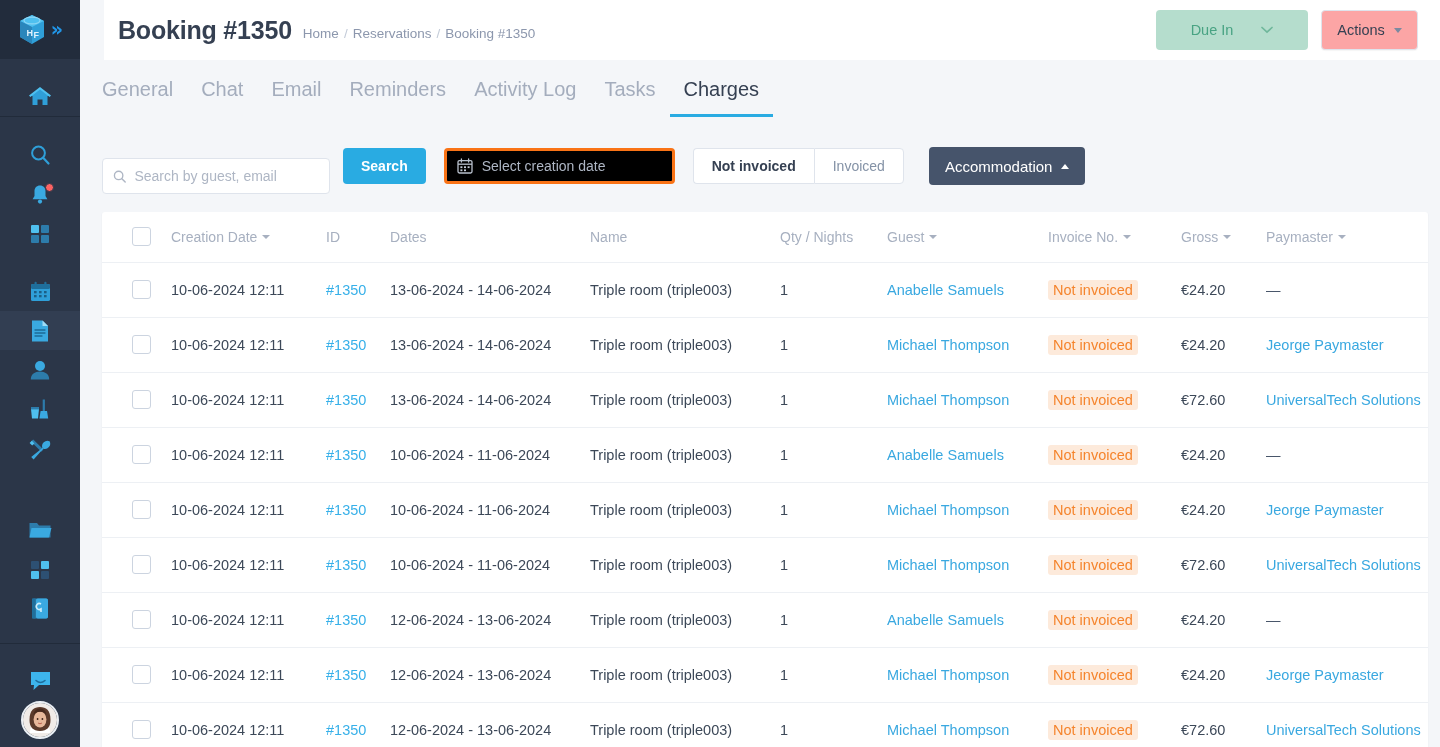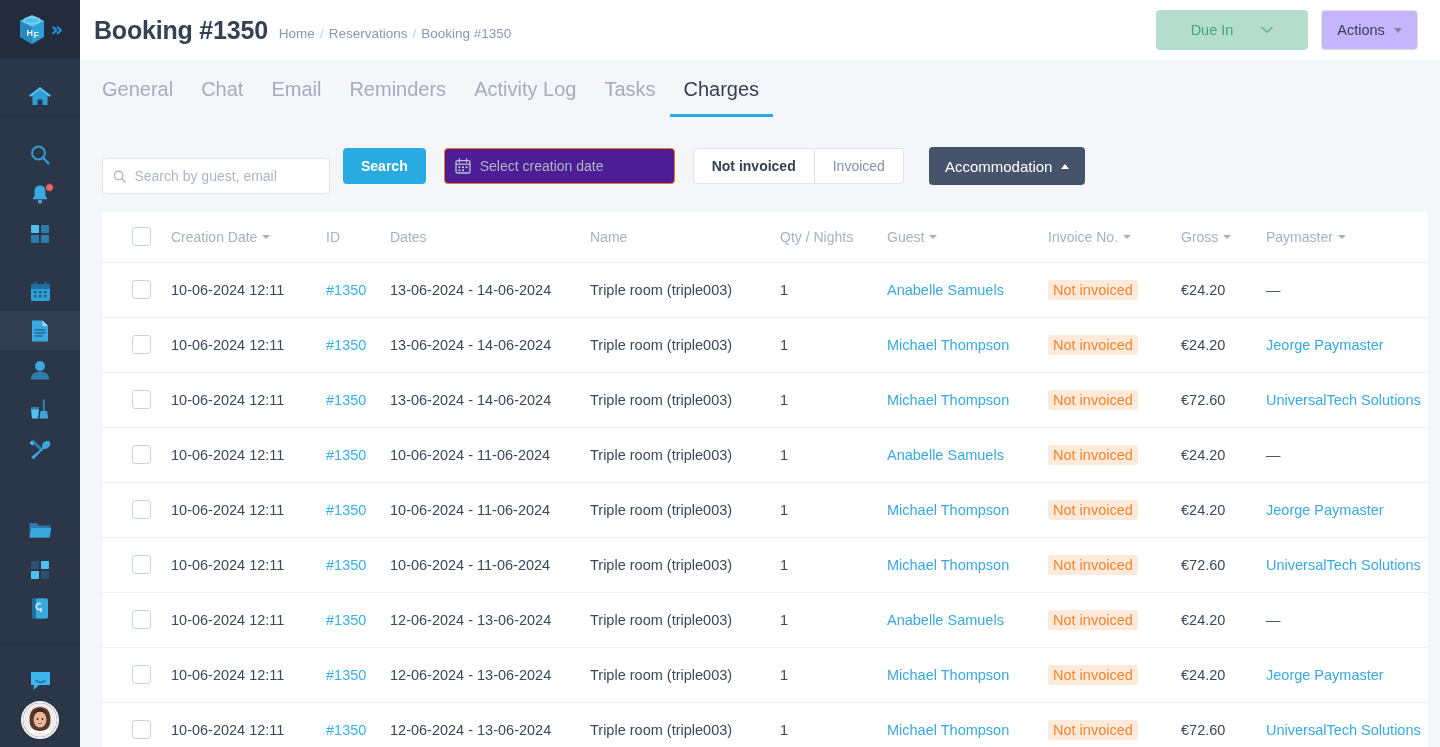--- a/index.html
+++ b/index.html
@@ -46,39 +46,39 @@
     overflow: hidden; border: 2px solid #e9eef3; margin-bottom: 8px;
     cursor: pointer; flex: 0 0 auto;
   }
   .sb-avatar svg { display: block; }
 
   
   .main { flex: 1 1 auto; height: 747px; background: #f4f6f9; display: flex; flex-direction: column; }
 
   .topbar {
     height: 60px; flex: 0 0 60px; background: #ffffff;
-    display: flex; align-items: center; padding: 0 22px 0 14px;
+    display: flex; align-items: center; padding: 0 22px 0 14px; margin-left: 24px;
   }
   .page-title {
     font-size: 25px; font-weight: bold; color: #354052;
     letter-spacing: -0.2px; white-space: nowrap;
   }
   .crumbs { display: flex; align-items: center; margin-left: 11px; margin-top: 6px; font-size: 13.5px; }
   .crumbs a { color: #8c97ad; text-decoration: none; cursor: pointer; }
   .crumbs .sep { color: #c3cbd8; margin: 0 5px; }
   .crumbs .cur { color: #8c97ad; }
   .top-right { margin-left: auto; display: flex; align-items: center; gap: 13px; }
   .btn-duein {
     width: 152px; height: 40px; background: #b5ddcd; border: none; border-radius: 4px;
     color: #48a383; font-size: 14.5px; display: flex; align-items: center;
     justify-content: center; gap: 28px; cursor: pointer;
   }
   .btn-duein .cv { font-size: 11px; color: #6fb79b; }
   .btn-actions {
-    width: 97px; height: 40px; background: #c4b5fd; border: 1px solid #dfe4ec; border-radius: 4px;
+    width: 97px; height: 40px; background: #fca5a5; border: 1px solid #dfe4ec; border-radius: 4px;
     color: #354052; font-size: 14.5px; display: flex; align-items: center;
     justify-content: center; gap: 9px; cursor: pointer;
     box-shadow: 0 1px 1px rgba(0,0,0,.04);
   }
   .caret-d { width:0;height:0;border-left:4.5px solid transparent;border-right:4.5px solid transparent;
              border-top:5px solid #7b8aa0; display:inline-block; }
 
   
   .tabs-wrap { background: #f4f6f9; padding: 0 22px 0 22px; }
   .tabs { display: flex; align-items: flex-end; gap: 0; height: 57px; }
@@ -103,21 +103,21 @@
     border: none; outline: none; font-size: 14px; color: #354052; width: 100%;
     font-family: "Liberation Sans", sans-serif; background: transparent;
   }
   .search-box input::placeholder { color: #aeb6c4; }
   .btn-search {
     height: 36px; padding: 0 18px; background: #29abe2; color: #fff; border: none;
     border-radius: 4px; font-size: 14px; font-weight: bold; margin-left: 13px; cursor: pointer;
     font-family: "Liberation Sans", sans-serif;
   }
   .date-box {
-    width: 231px; height: 36px; background: #4c1d95; border: 1px solid #f97316; border-radius: 4px;
+    width: 231px; height: 36px; background: #000000; border: 3px solid #f97316; border-radius: 4px;
     display: flex; align-items: center; padding: 0 10px; gap: 9px; margin-left: 18px; cursor: pointer;
   }
   .date-box span { font-size: 14px; color: #aeb6c4; }
   .seg { display: flex; margin-left: 18px; height: 36px; cursor: pointer; }
   .seg div {
     display: flex; align-items: center; justify-content: center; height: 36px; padding: 0 18px;
     background: #fff; border: 1px solid #dfe4ec; font-size: 14px; color: #8492a6;
   }
   .seg div:first-child { border-radius: 4px 0 0 4px; border-right: none; }
   .seg div:last-child { border-radius: 0 4px 4px 0; }

